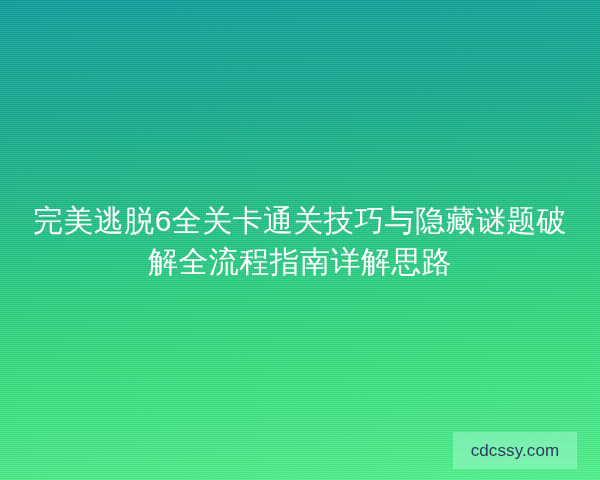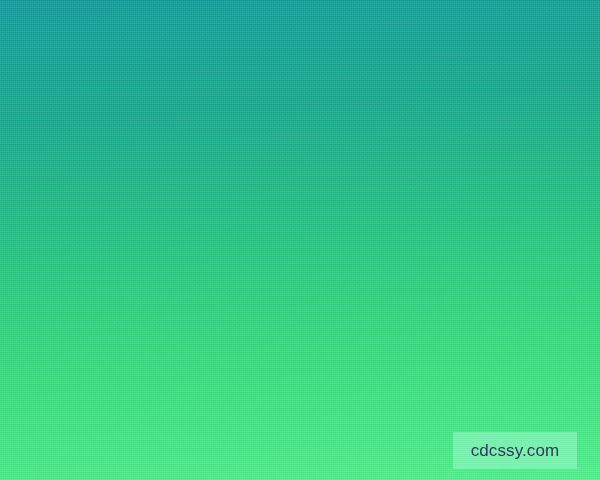--- a/index.html
+++ b/index.html
@@ -99,19 +99,21 @@
   }
 </style>
 </head>
 <body>
 
 <div class="banner">
 
   <div class="grain"></div>
 
   <div class="headline">
+    <span class="headline-line">完美逃脱6全关卡通关技巧与隐藏谜题破</span>
+    <span class="headline-line">解全流程指南详解思路</span>
   </div>
 
   <div class="watermark">
     <span class="watermark-text">cdcssy.com</span>
   </div>
 
 </div>
 
 </body></html>

